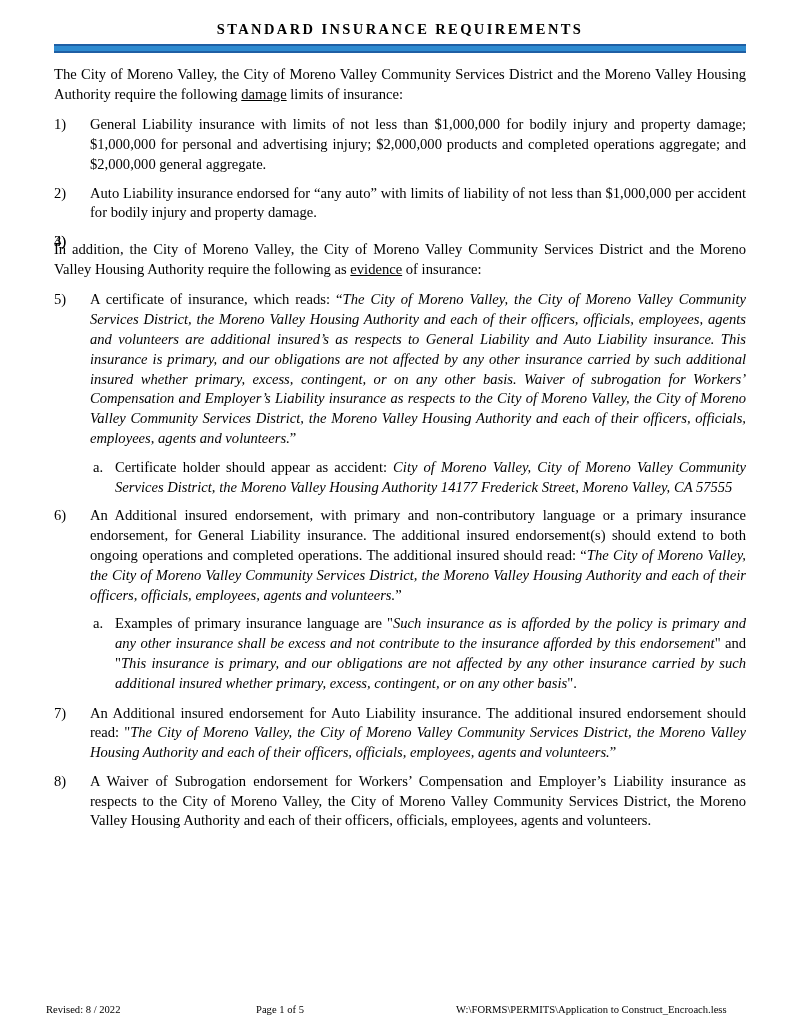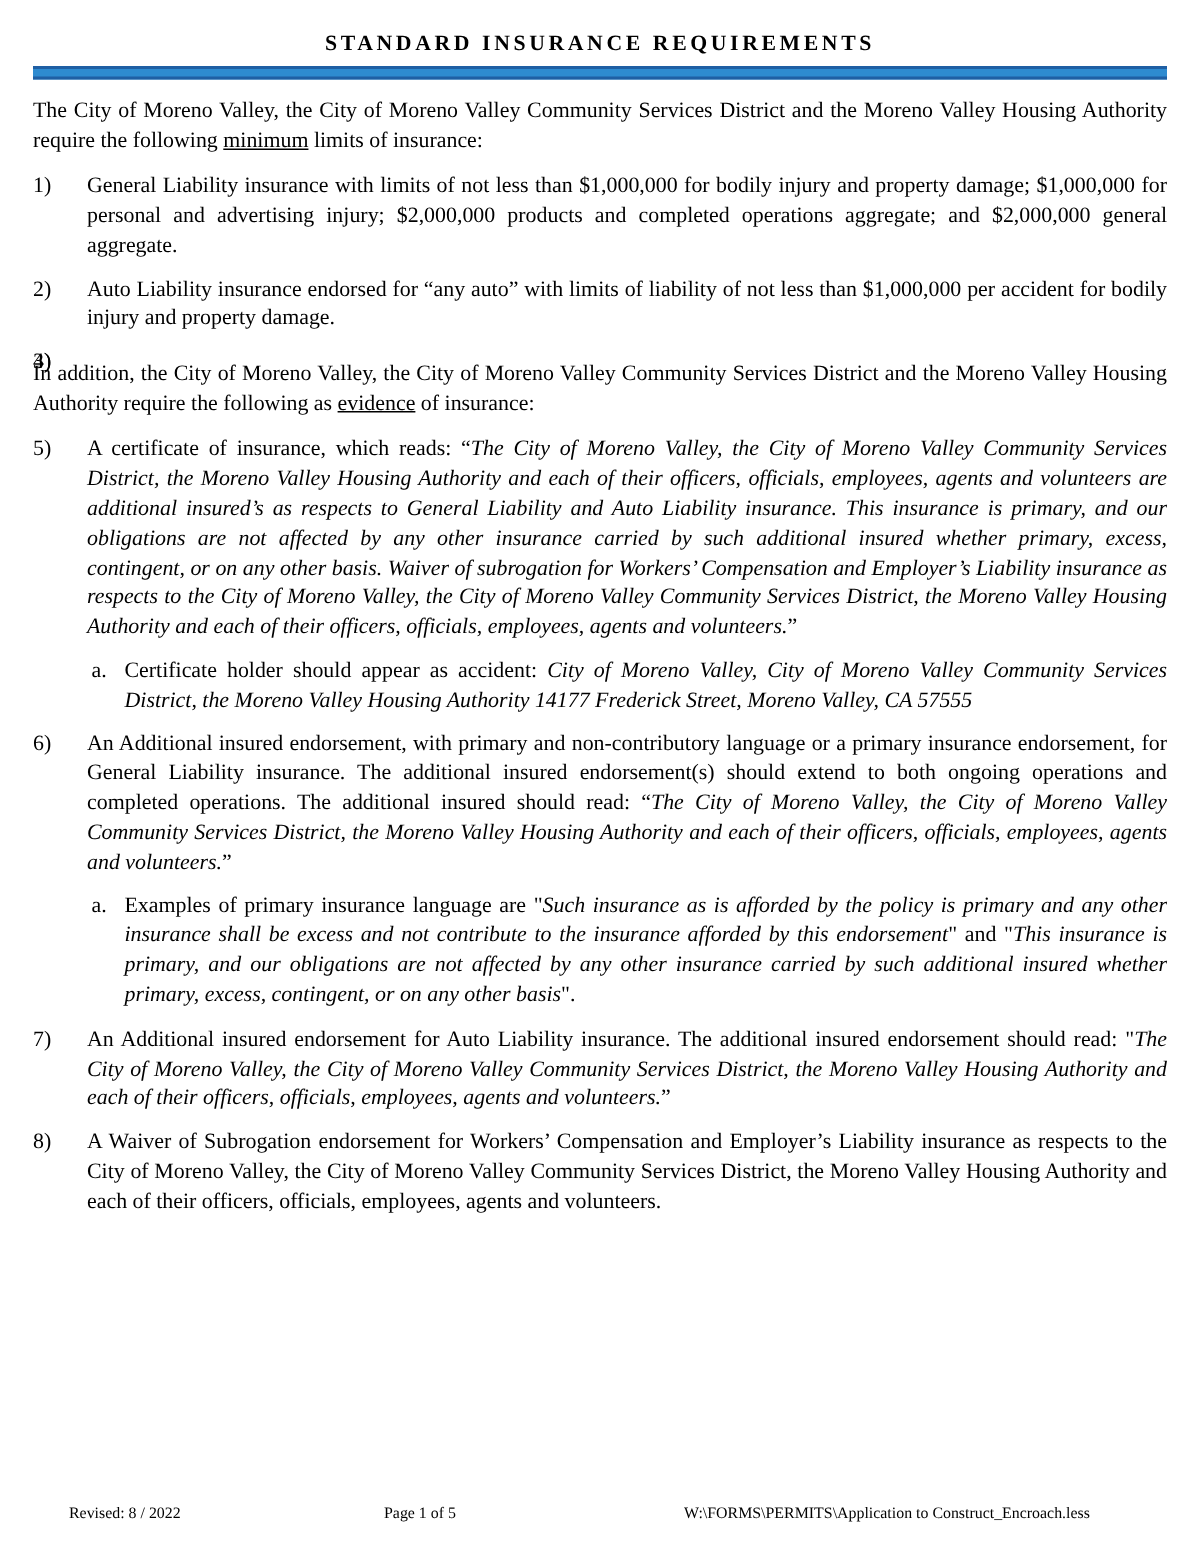--- a/index.html
+++ b/index.html
@@ -13,21 +13,21 @@
     font-family: "Liberation Serif", "DejaVu Serif", serif;
     color: #000000;
     position: relative;
     overflow: hidden;
   }
   .page {
     position: relative;
     width: 800px;
     height: 1035px;
     box-sizing: border-box;
-    padding: 0 22px;
+    padding: 0 54px;
   }
 
   
   .doc-header {
     padding-top: 20px;
     text-align: center;
   }
   .doc-title-line1 {
     font-size: 14.5px;
     font-weight: bold;
@@ -125,21 +125,21 @@
 </head>
 <body>
 
 <div class="page">
 
   <div class="doc-header">
     <div class="doc-title-line1">STANDARD INSURANCE REQUIREMENTS</div>
   </div>
   <div class="header-rule"></div>
 
-  <div class="body-para"><span>The City of Moreno Valley, the City of Moreno Valley Community Services District and the Moreno Valley Housing Authority require the following </span><u class="underline-word">minimum</u><span> limits of insurance:</span></div>
+  <div class="body-para"><span>The City of Moreno Valley, the City of Moreno Valley Community Services District and the Moreno Valley Housing Authority require the following </span><u class="underline-word">damage</u><span> limits of insurance:</span></div>
 
   <div class="num-list">
 
     <div class="num-item">
       <span class="num-marker">1)</span>
       <span>General Liability insurance with limits of not less than $1,000,000 for bodily injury and property damage; $1,000,000 for personal and advertising injury; $2,000,000 products and completed operations aggregate; and $2,000,000 general aggregate.</span>
     </div>
 
     <div class="num-item">
       <span class="num-marker">2)</span>

